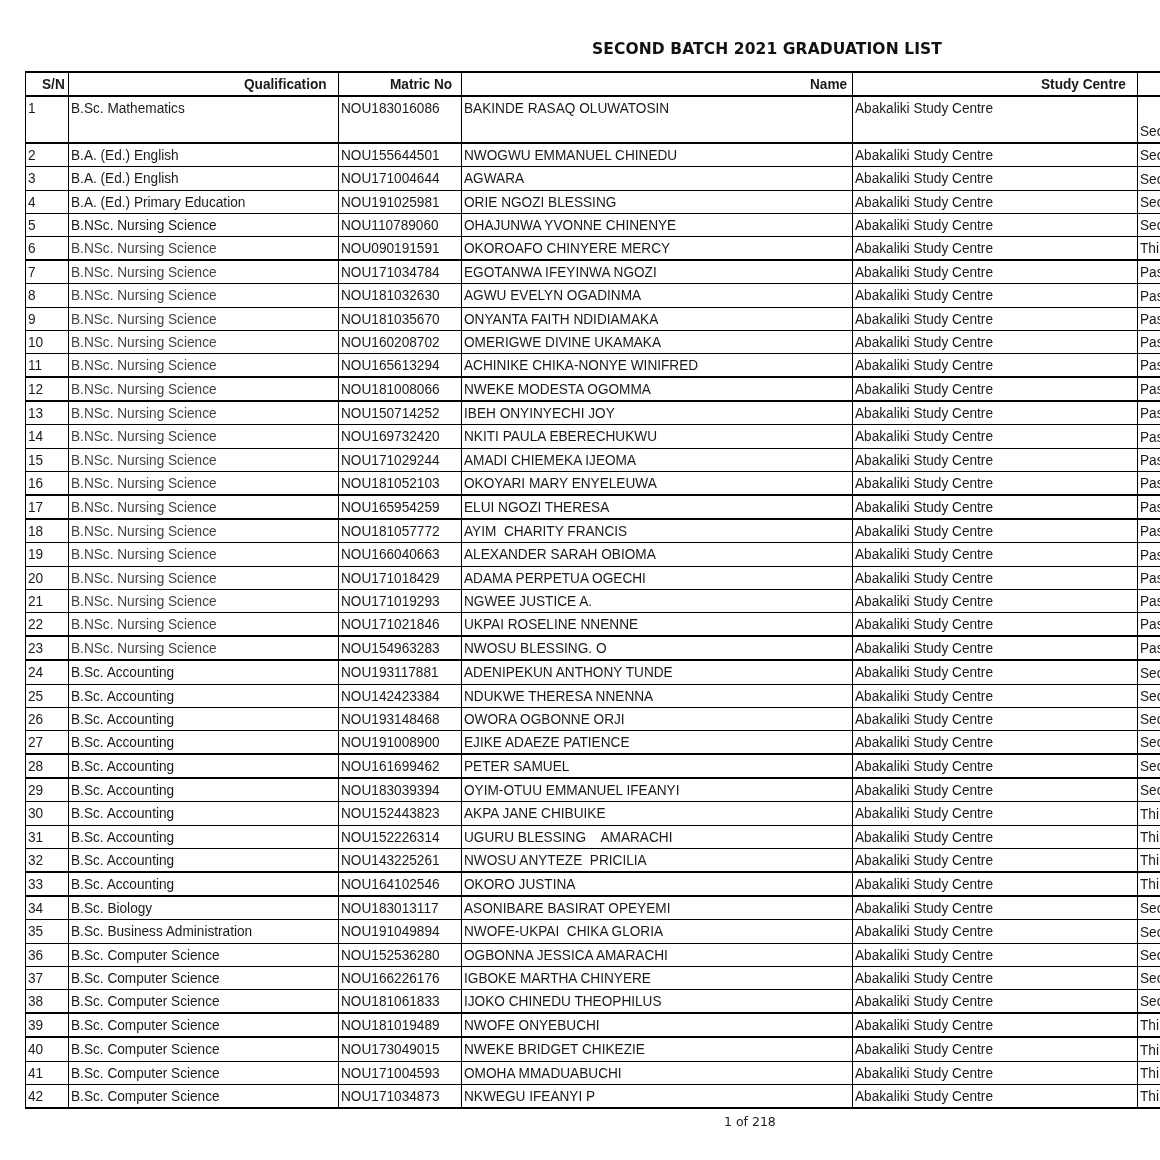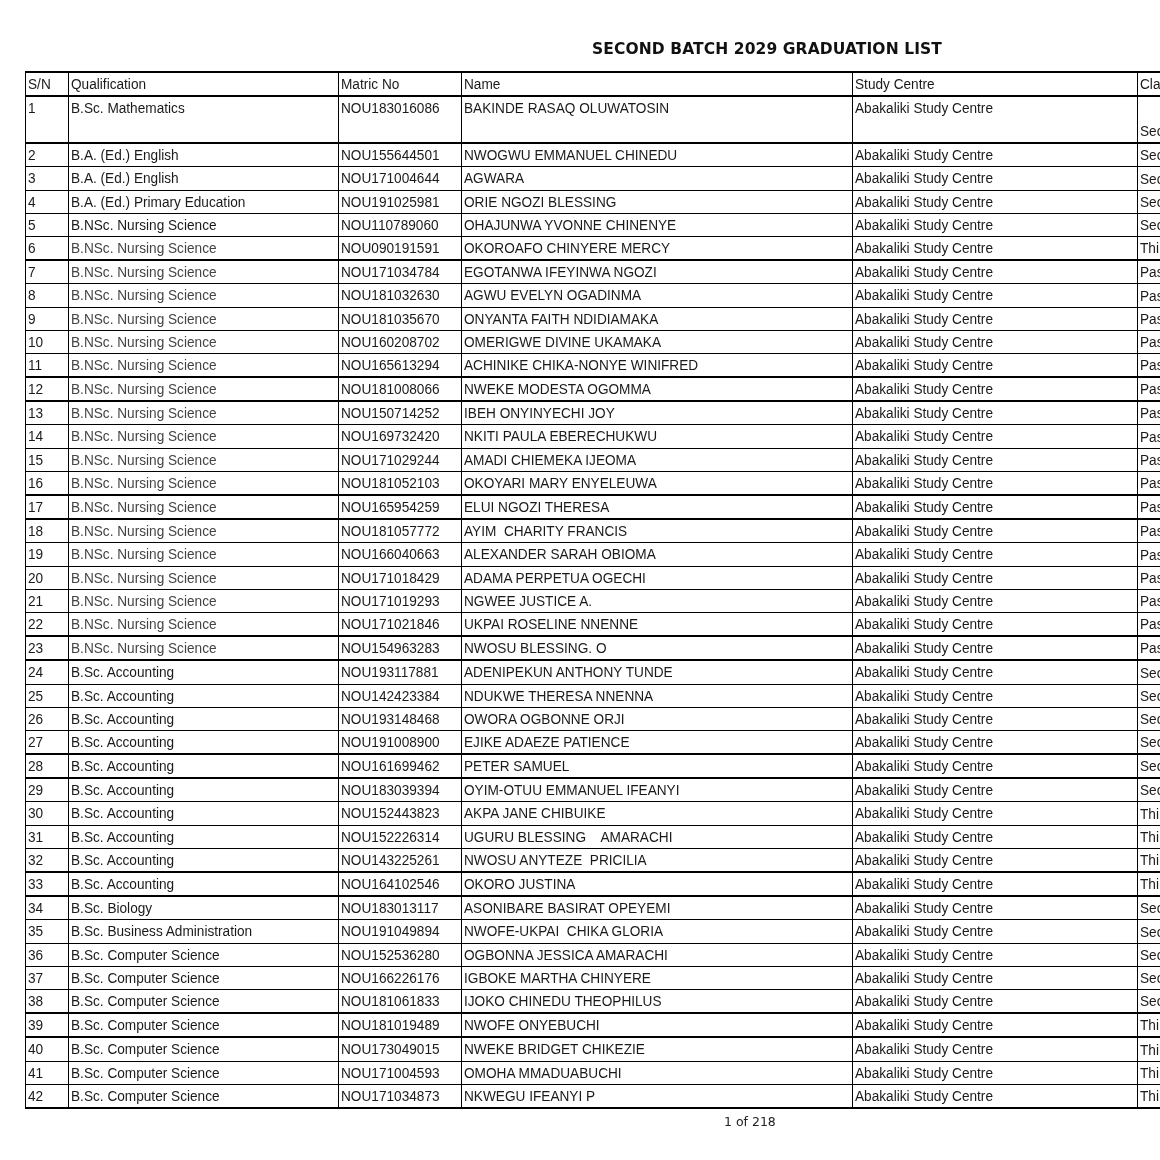--- a/index.html
+++ b/index.html
@@ -2,33 +2,33 @@
 <html><head>
 <meta charset="utf-8">
 <style>
   html, body { margin:0; padding:0; background:#ffffff; }
   body { width:1160px; height:1160px; overflow:hidden; position:relative; font-family:"Liberation Sans", sans-serif; color:#1a1a1a; }
   .title { position:absolute; top:40px; left:592px; font-family:"DejaVu Sans", sans-serif; font-weight:bold; font-size:15.5px; letter-spacing:0.1px; color:#111; white-space:nowrap; }
   .tbl-wrap { position:absolute; top:71px; left:25px; width:1135px; overflow:hidden; }
   table { border-collapse:collapse; table-layout:fixed; width:1160px; font-size:15.5px; }
   col.c-sn { width:43px; } col.c-q { width:270px; } col.c-m { width:123px; } col.c-n { width:391px; } col.c-s { width:285px; } col.c-c { width:48px; }
   th, td { border:1px solid #000; padding:0 0 0 2px; height:22.2px; line-height:22px; white-space:nowrap; overflow:hidden; text-align:left; vertical-align:top; }
-  th { font-weight:normal; border-top:2px solid #000; border-bottom:2px solid #000; transform-origin:left; }
+  th { font-weight:bold; border-top:2px solid #000; border-bottom:2px solid #000; transform-origin:left;text-align:right; }
   td.cls { vertical-align:bottom; }
   tr.tall td { height:45px; }
   tr.thick td { border-top:2px solid #000; }
   td.q.grey { color:#444; }
   .narrow { display:inline-block; transform:scaleX(0.88); transform-origin:left; }
   table tr:last-child td { border-bottom:2px solid #000; }
   .footer { position:absolute; top:1114px; left:724px; font-family:"DejaVu Sans", sans-serif; font-size:12.5px; color:#222; white-space:nowrap; }
 </style>
 </head>
 <body>
 
-<div class="title">SECOND BATCH 2029 GRADUATION LIST</div>
+<div class="title">SECOND BATCH 2021 GRADUATION LIST</div>
 
 <div class="tbl-wrap">
   <table>
     <colgroup>
       <col class="c-sn">
         <col class="c-q">
         <col class="c-m">
         <col class="c-n">
         <col class="c-s">
         <col class="c-c">

